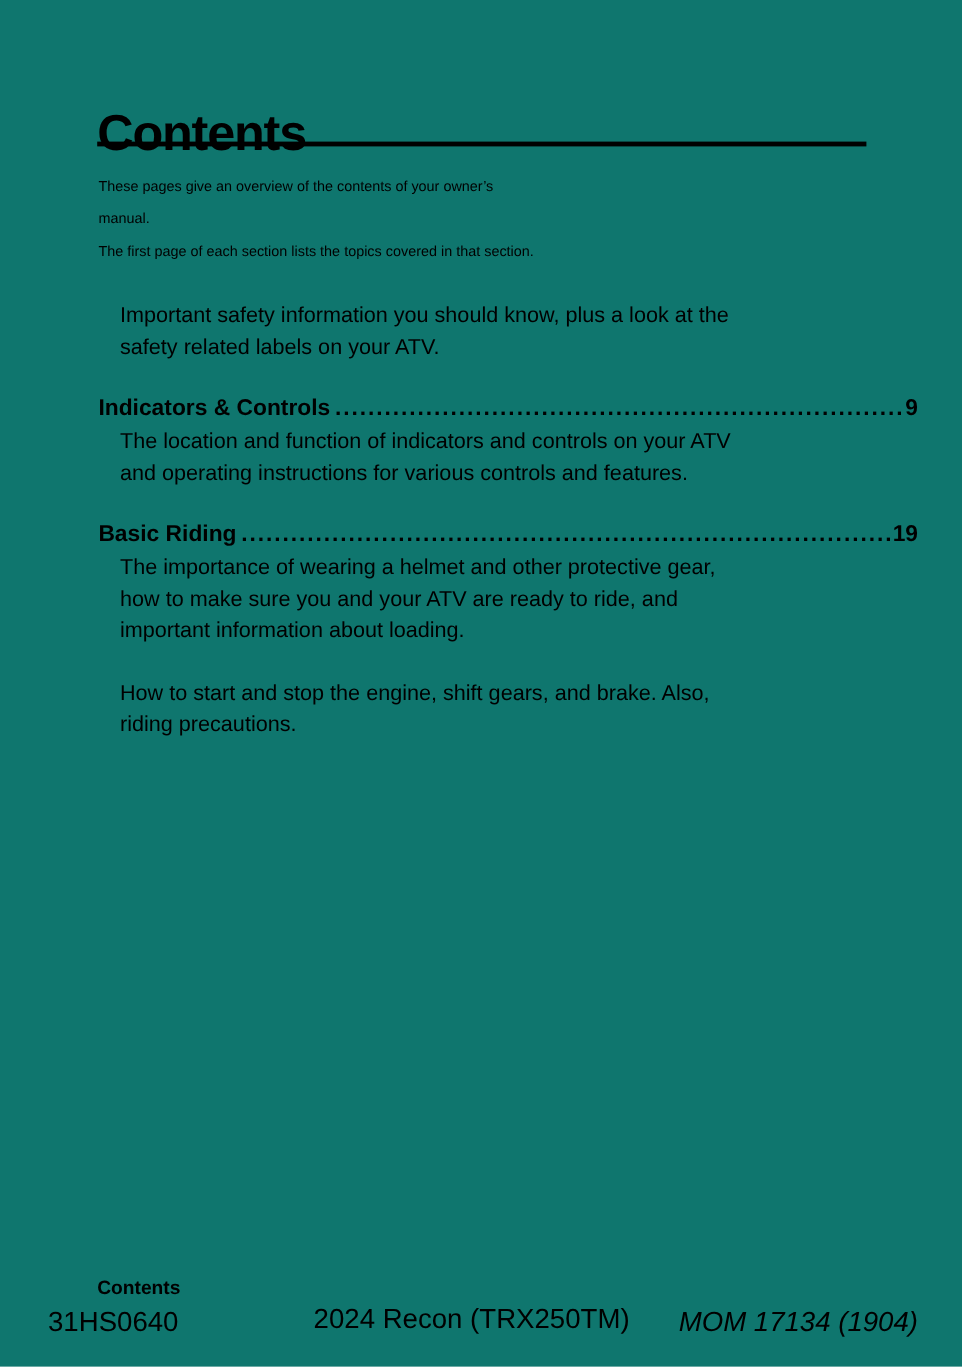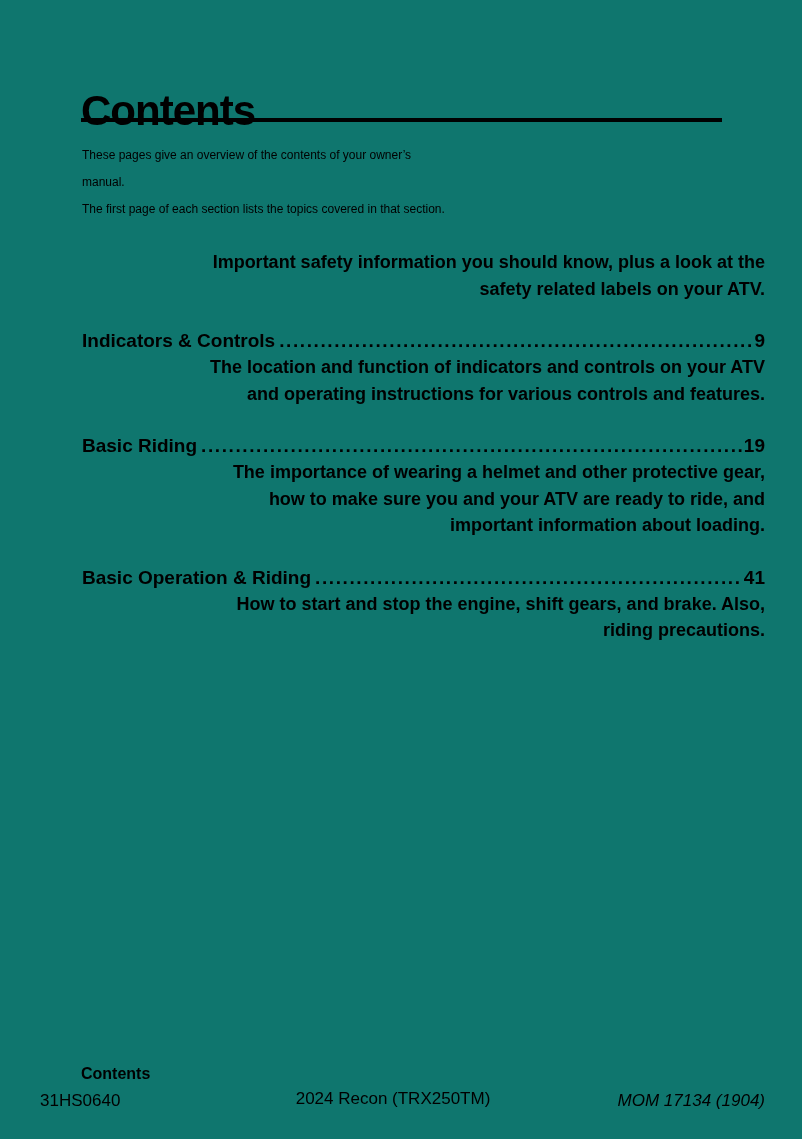--- a/index.html
+++ b/index.html
@@ -76,38 +76,37 @@
   }
   .toc-page {
     flex: 0 0 auto;
     white-space: nowrap;
   }
   .toc-desc {
     margin-left: 18px;
     font-size: 18px;
     line-height: 26.5px;
     white-space: pre-line;
-    font-weight: bold;
-    text-align: right;
+    font-weight: normal;
   }
   .footer-section {
     position: absolute;
     left: 81px;
     top: 1064px;
     font-size: 16px;
     font-weight: bold;
     line-height: 20px;
   }
   .footer-row {
     position: absolute;
     left: 0;
     top: 1090px;
     width: 802px;
     height: 24px;
-    font-size: 17px;
+    font-size: 23px;
     line-height: 22px;
   }
   .footer-code {
     position: absolute;
     left: 40px;
     top: 0;
   }
   .footer-model {
     position: absolute;
     left: 0;
@@ -156,25 +155,20 @@
         <span class="toc-title">Basic Riding</span>
         <span class="leader"></span>
         <span class="toc-page">19</span>
       </div>
       <div class="toc-desc">The importance of wearing a helmet and other protective gear,
 how to make sure you and your ATV are ready to ride, and
 important information about loading.</div>
     </div>
 
     <div class="toc-entry">
-      <div class="toc-heading">
-        <span class="toc-title">Basic Operation &amp; Riding</span>
-        <span class="leader"></span>
-        <span class="toc-page">41</span>
-      </div>
       <div class="toc-desc">How to start and stop the engine, shift gears, and brake. Also,
 riding precautions.</div>
     </div>
 
   </div>
 
   <div class="footer-section">Contents</div>
 
   <div class="footer-row">
     <span class="footer-code">31HS0640</span>

